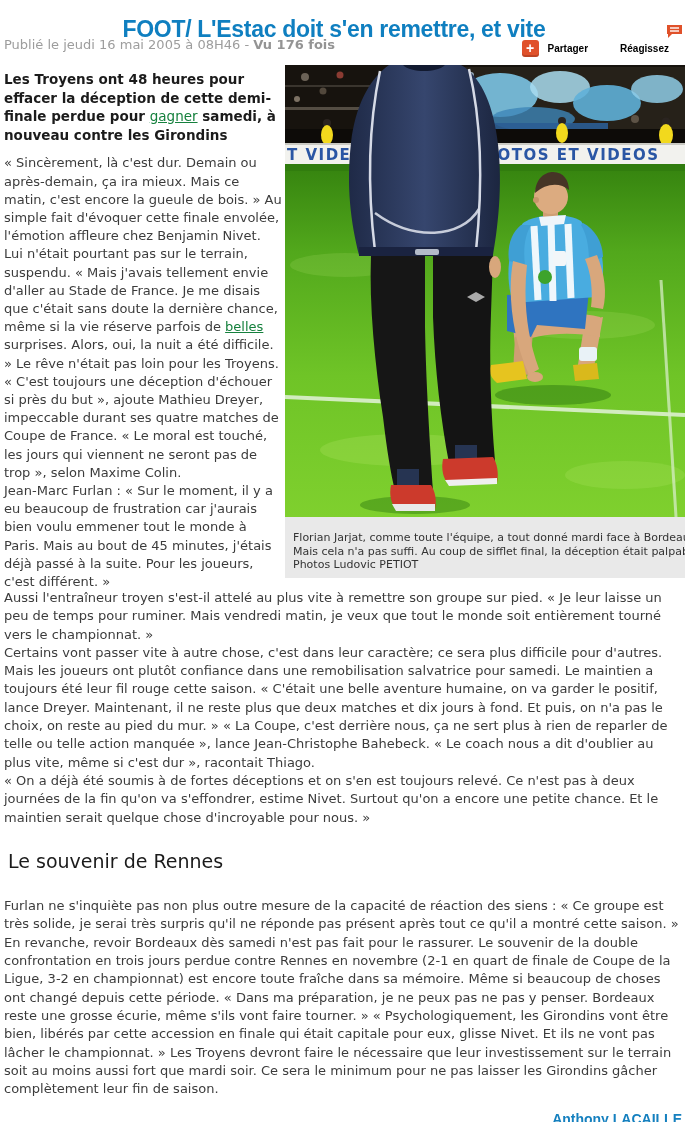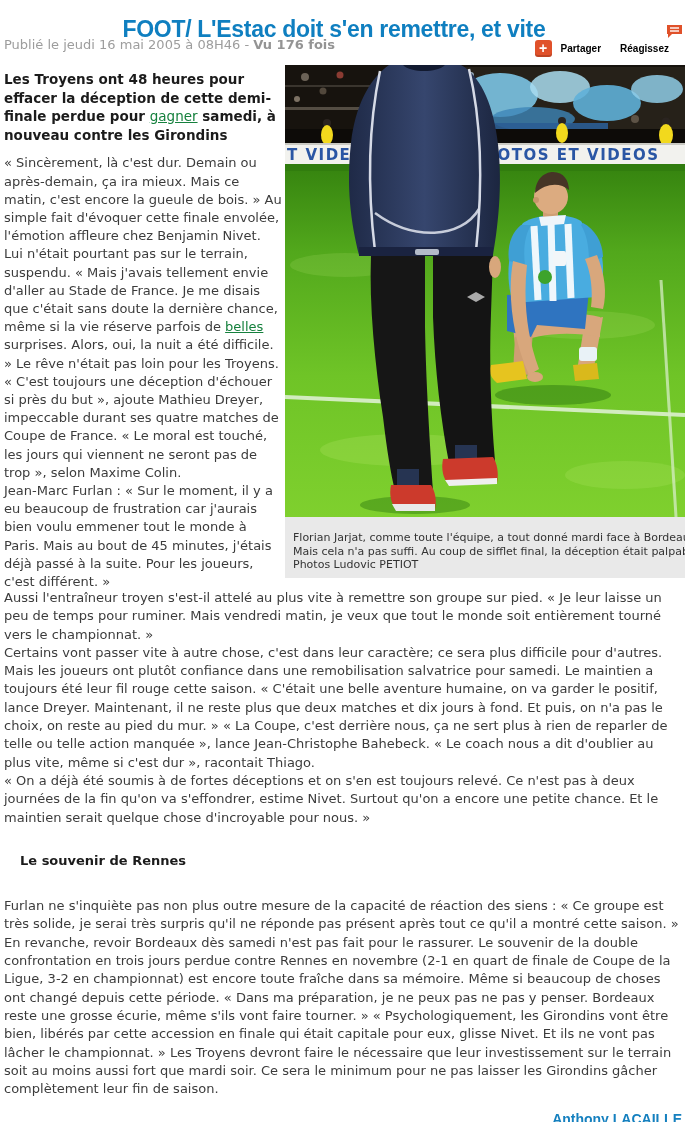--- a/index.html
+++ b/index.html
@@ -22,40 +22,40 @@
   .sharebar{
     position:absolute;top:40px;right:16px;display:flex;align-items:center;gap:9px;
     font-family:"Liberation Sans",sans-serif;
   }
   .plus-icon{
     width:17px;height:17px;border-radius:3px;background:#e0512a;
     color:#fff;font-weight:bold;font-size:14px;line-height:16px;text-align:center;
     box-shadow:inset 0 -2px 0 rgba(0,0,0,.15);cursor:pointer;flex:0 0 auto;
   }
   .share-link{color:#000000;font-weight:bold;font-size:10px;text-decoration:none;cursor:pointer;}
-  .share-link + .share-link{margin-left:10px;}
+  .share-link + .share-link{margin-left:23px;}
   .bubble-icon{position:absolute;top:24px;right:2px;width:17px;height:14px;cursor:pointer;}
   .photobox{position:absolute;top:65px;left:285px;width:450px;}
   .photobox svg{display:block;}
   .caption{
     background:#e9e9e9;color:#333;
     padding:14px 8px 6px 8px;font-size:11px;line-height:13.5px;
   }
   .leftcol{position:absolute;top:70px;left:4px;width:279px;}
   .intro{
     font-size:13.5px;line-height:18.6px;font-weight:bold;color:#1b1b1b;margin:0 0 10px 0;
   }
   .textlink{color:#15803d;font-weight:normal;text-decoration:underline;cursor:pointer;}
   .leftbody{font-size:13px;line-height:18.2px;margin:0;color:#3c3c3c;}
   .blockline{display:block;}
   .maintext{
     position:absolute;top:589px;left:4px;width:678px;
     font-size:13px;line-height:18.3px;color:#3c3c3c;
   }
-  .subhead{font-size:13px;font-weight:bold;color:#1b1b1b;margin:25px 0 27px 16px;}
+  .subhead{font-size:19px;font-weight:normal;color:#1b1b1b;margin:25px 0 27px 4px;}
   .author-line{margin-top:12px;text-align:right;}
   .author{color:#1580bf;font-weight:bold;font-size:14px;font-family:"Liberation Sans",sans-serif;}
 </style>
 </head>
 <body>
 
 <h1 class="page-title">FOOT/ L'Estac doit s'en remettre, et vite</h1>
 
 <div class="dateline"><span>Publié le jeudi 16 mai 2005 à 08H46 - </span><span class="views">Vu 176 fois</span></div>
 

